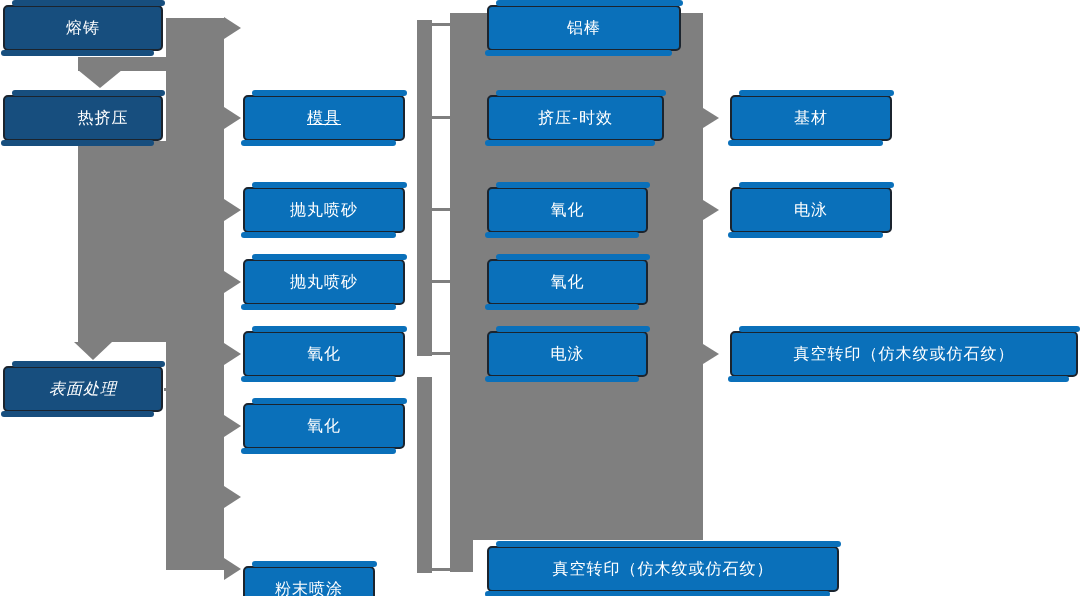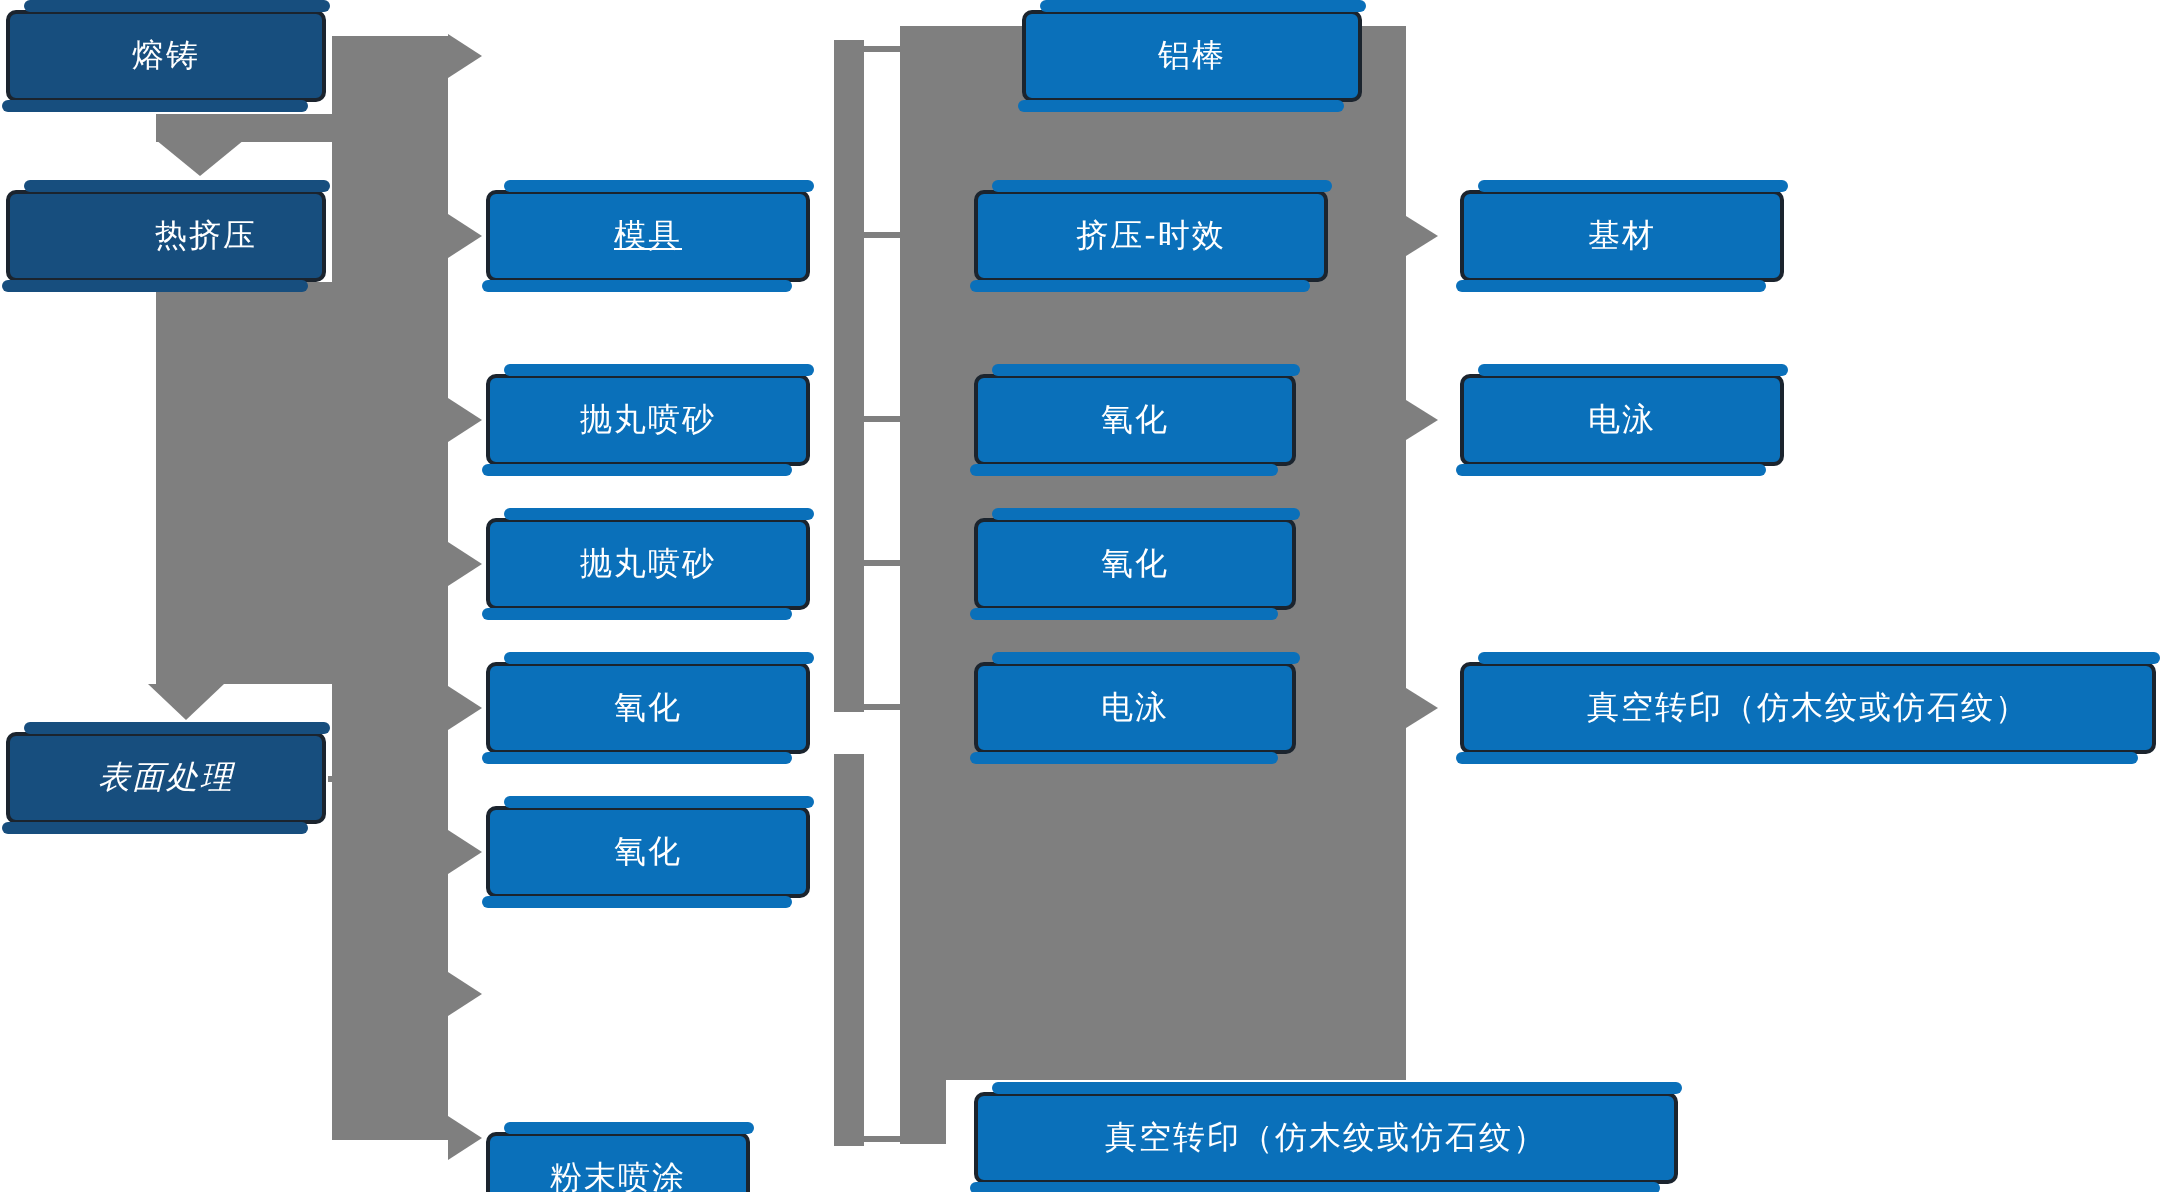--- a/index.html
+++ b/index.html
@@ -92,21 +92,21 @@
   <div class="node dark" style="left:3px;top:95px;width:160px;padding-left:40px;">热挤压</div>
   <div class="node dark" style="left:3px;top:366px;width:160px;font-style:italic;">表面处理</div>
 
   <div class="node" style="left:243px;top:95px;width:162px;text-decoration:underline;">模具</div>
   <div class="node" style="left:243px;top:187px;width:162px;">抛丸喷砂</div>
   <div class="node" style="left:243px;top:259px;width:162px;">抛丸喷砂</div>
   <div class="node" style="left:243px;top:331px;width:162px;">氧化</div>
   <div class="node" style="left:243px;top:403px;width:162px;">氧化</div>
   <div class="node" style="left:243px;top:566px;width:132px;">粉末喷涂</div>
 
-  <div class="node" style="left:487px;top:5px;width:170px;margin-left:24px;">铝棒</div>
+  <div class="node" style="left:487px;top:5px;width:194px;">铝棒</div>
   <div class="node" style="left:487px;top:95px;width:177px;">挤压-时效</div>
   <div class="node" style="left:487px;top:187px;width:161px;">氧化</div>
   <div class="node" style="left:487px;top:259px;width:161px;">氧化</div>
   <div class="node" style="left:487px;top:331px;width:161px;">电泳</div>
   <div class="node" style="left:487px;top:546px;width:352px;">真空转印（仿木纹或仿石纹）</div>
 
   <div class="node" style="left:730px;top:95px;width:162px;">基材</div>
   <div class="node" style="left:730px;top:187px;width:162px;">电泳</div>
   <div class="node" style="left:730px;top:331px;width:348px;">真空转印（仿木纹或仿石纹）</div>
 

